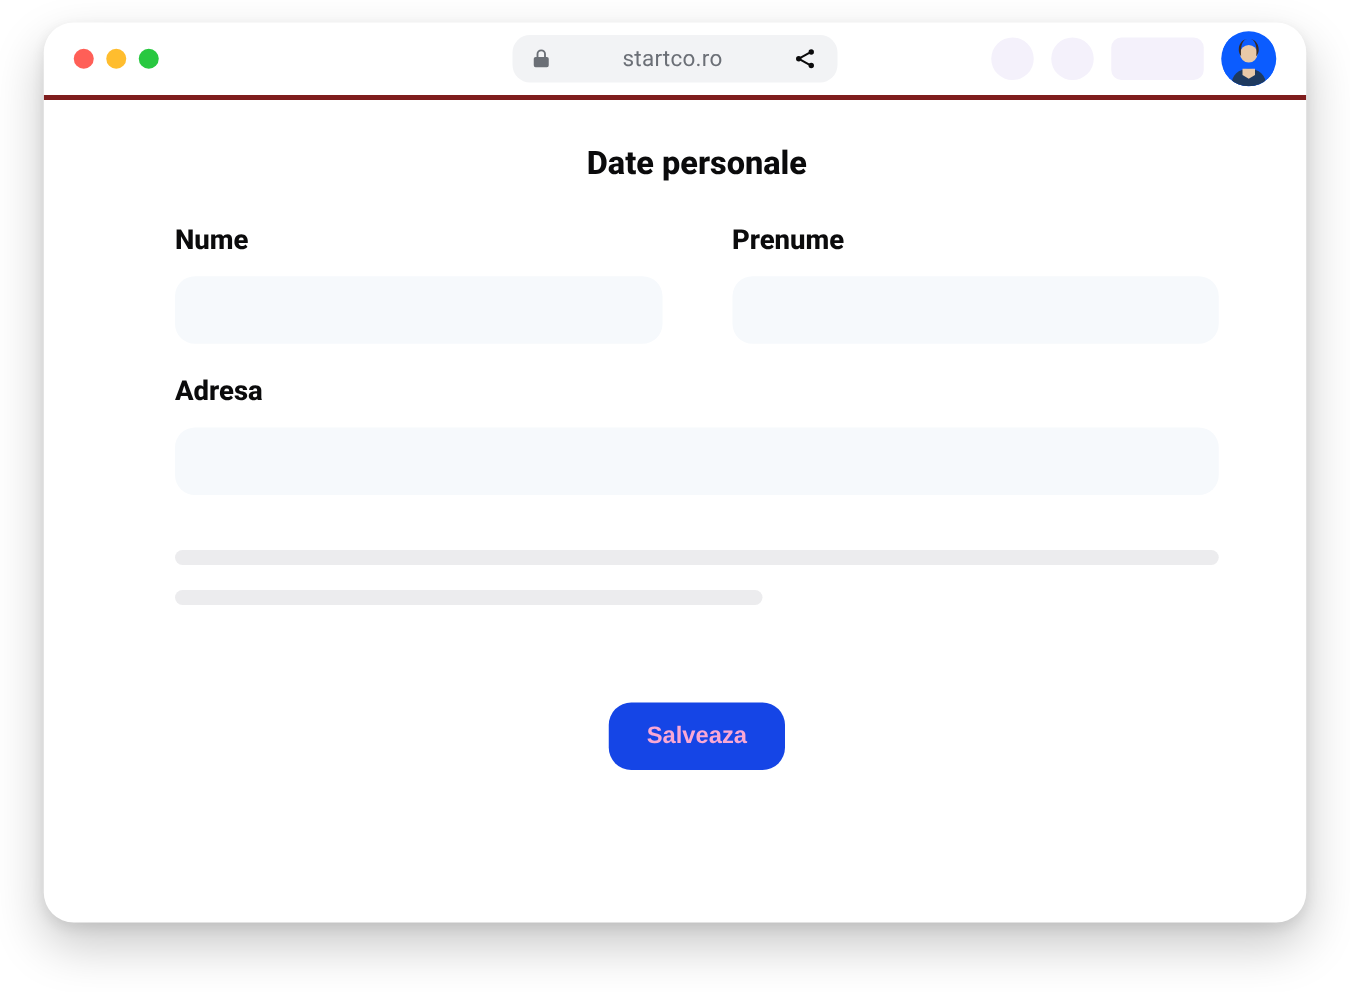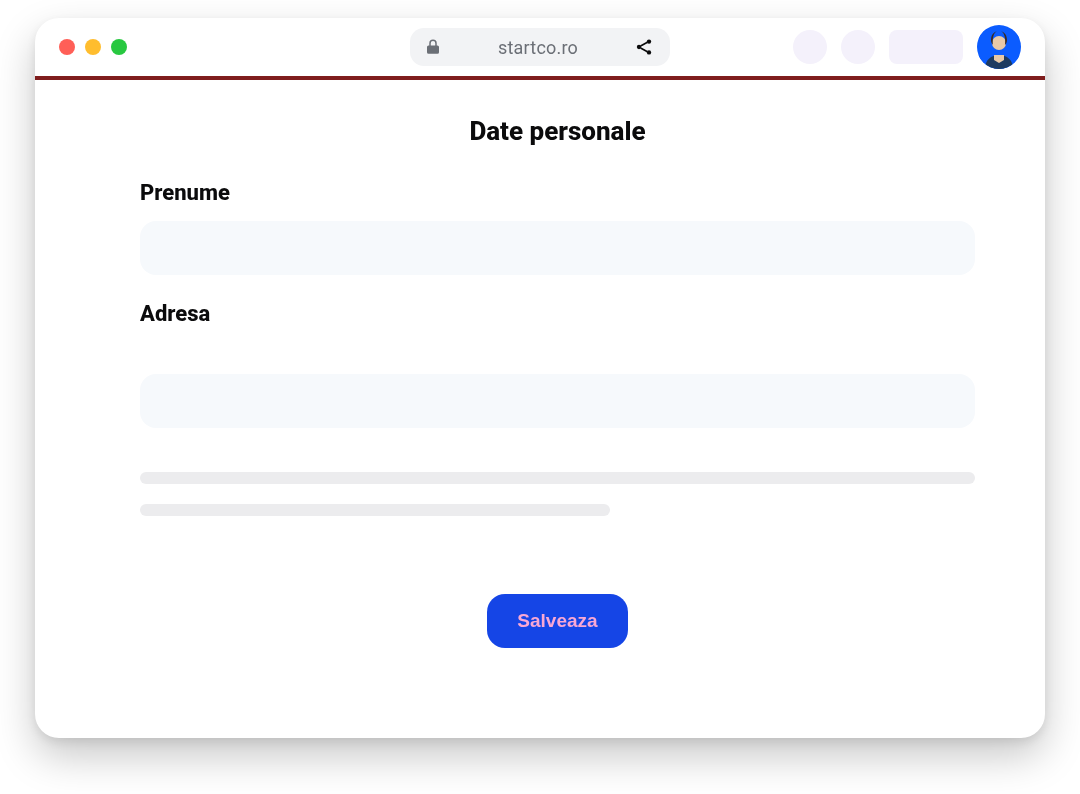--- a/index.html
+++ b/index.html
@@ -105,21 +105,21 @@
   .row {
     display: flex;
     gap: 56px;
     margin-bottom: 26px;
   }
   .field {
     flex: 1;
     display: flex;
     flex-direction: column;
   }
-  .field.full { flex-basis: 100%; gap: 32px; }
+  .field.full { flex-basis: 100%; }
   .label {
     font-size: 22px;
     font-weight: 800;
     color: #0b0b0c;
     margin-bottom: 16px;
   }
   .input {
     background: #f6f9fc;
     border: none;
     border-radius: 16px;
@@ -204,20 +204,24 @@
         </svg>
       </div>
     </div>
   </div>
 
   <div class="content">
     <h1 class="page-title">Date personale</h1>
 
     <div class="row">
       <div class="field">
+        <label class="label">Nume</label>
+        <input class="input" type="text" value="" style="">
+      </div>
+      <div class="field">
         <label class="label">Prenume</label>
         <input class="input" type="text" value="" style="">
       </div>
     </div>
 
     <div class="row">
       <div class="field full">
         <label class="label">Adresa</label>
         <input class="input" type="text" value="" style="">
       </div>

